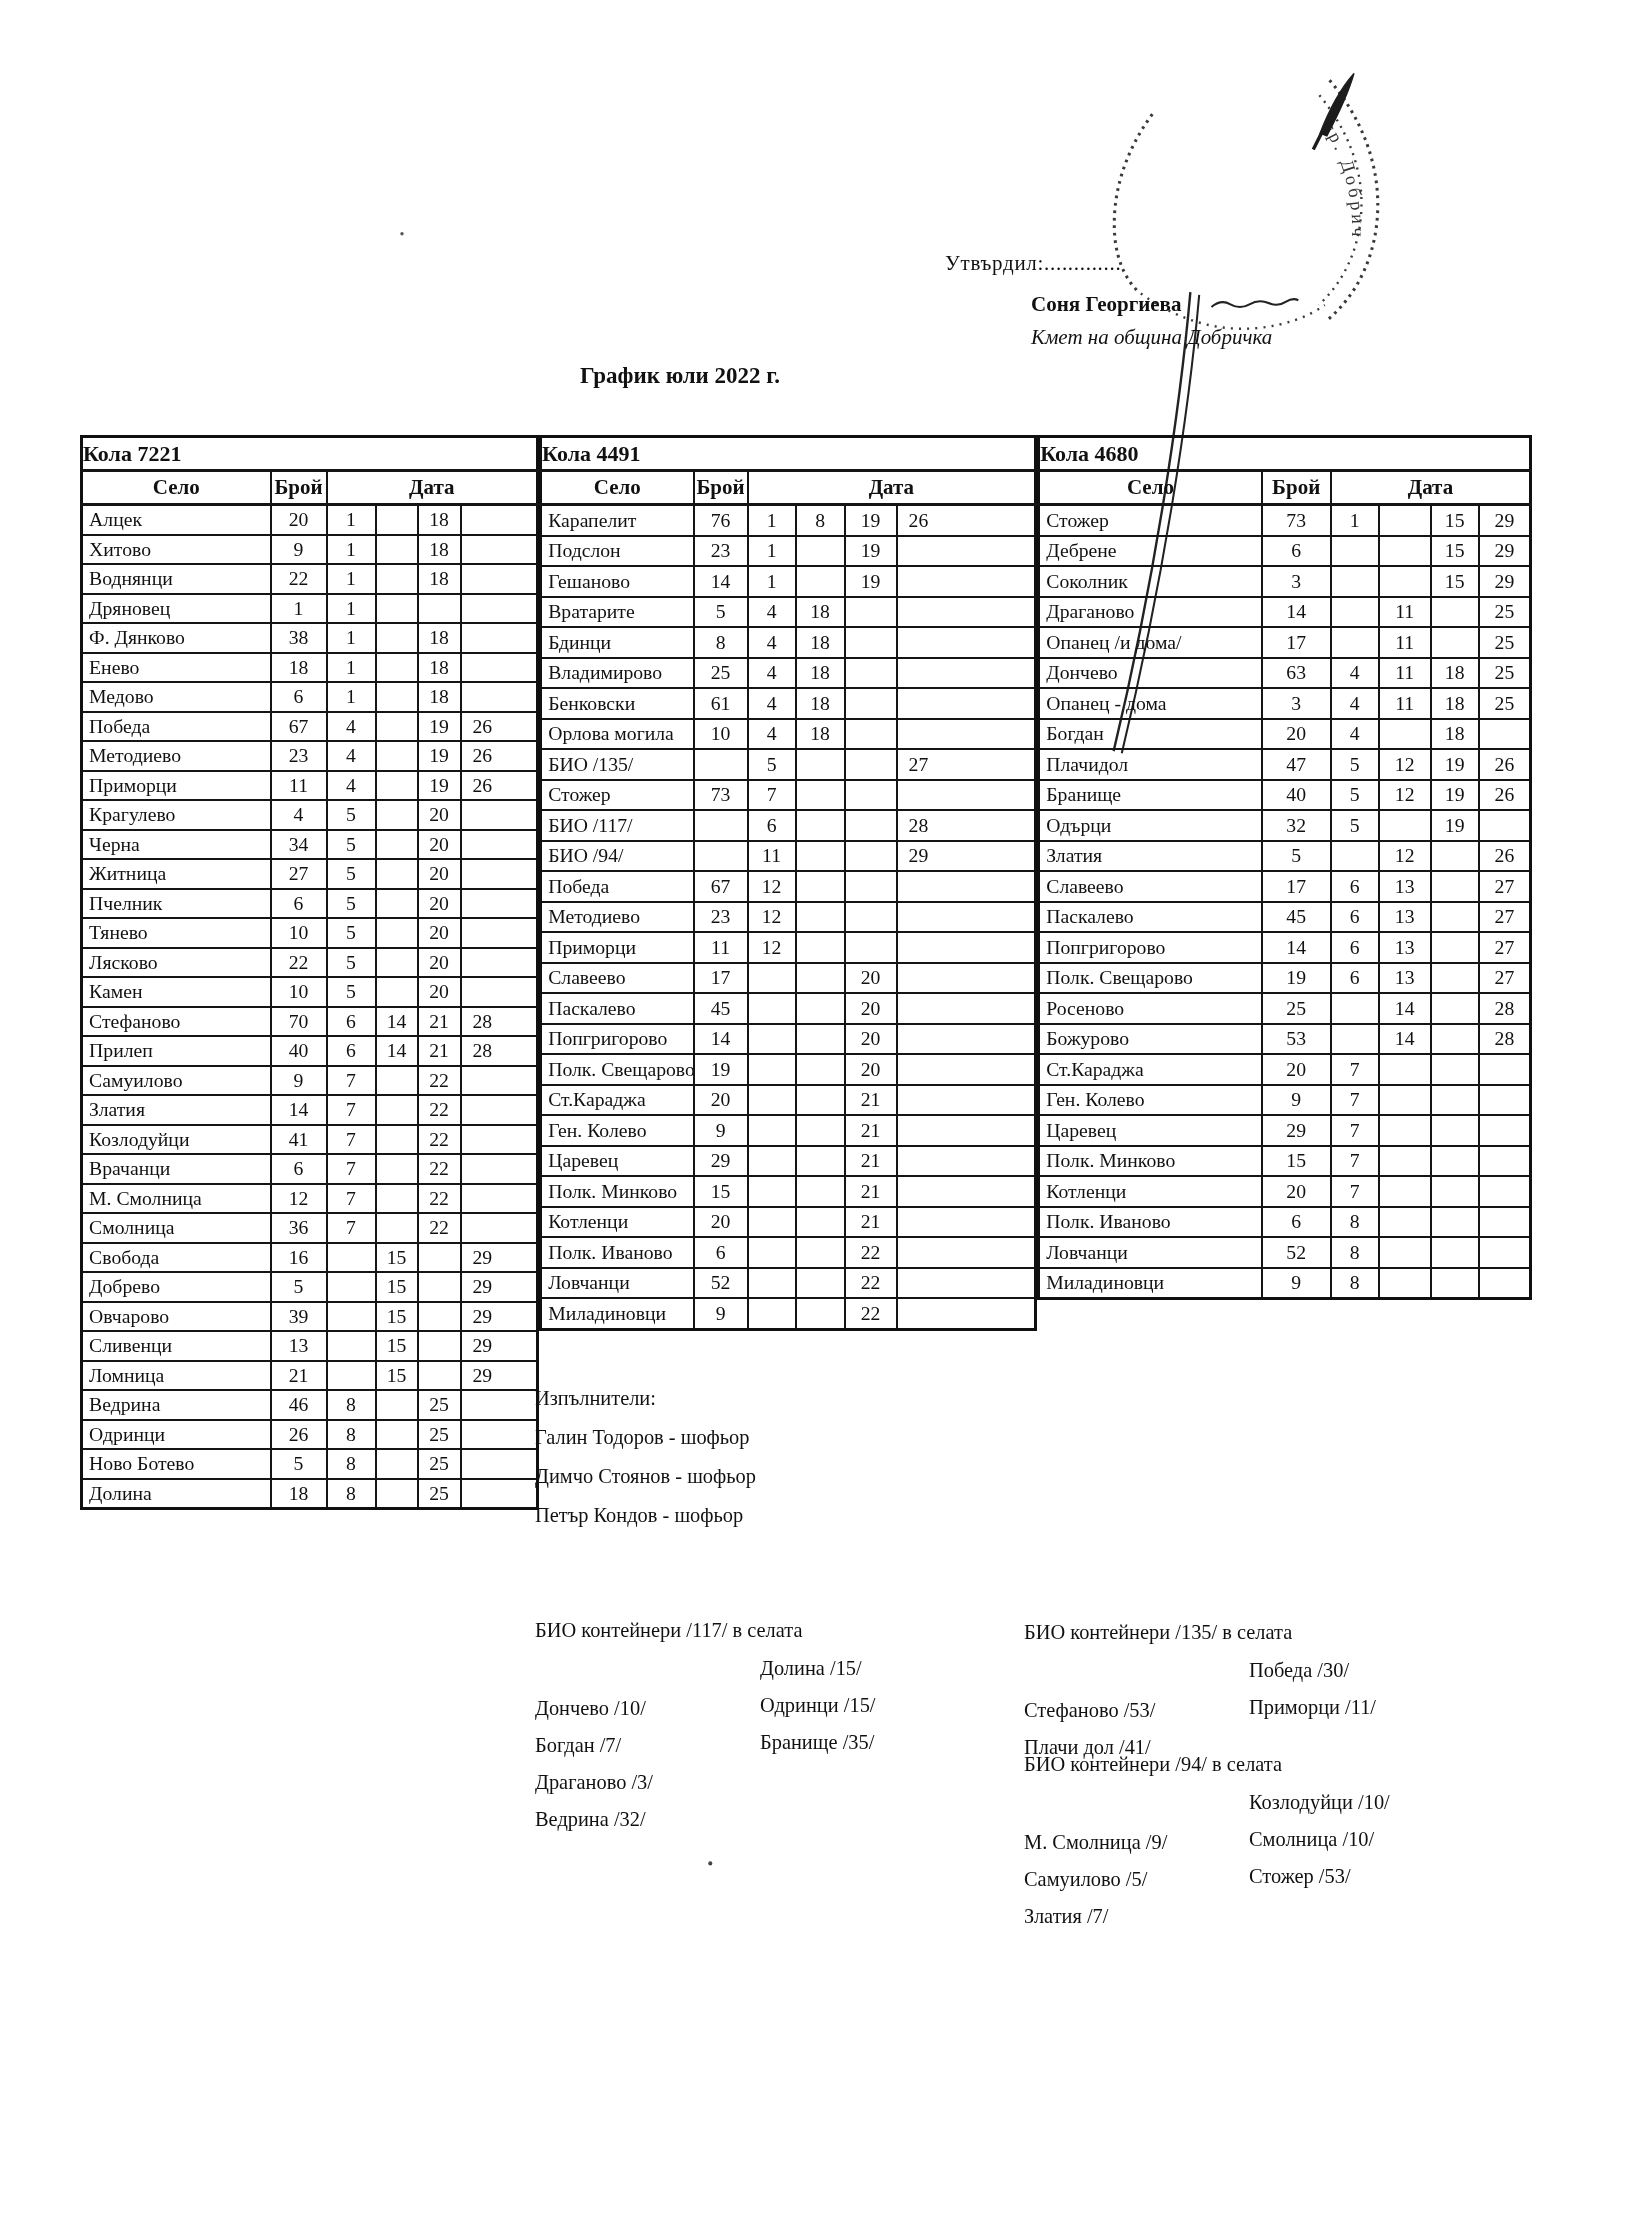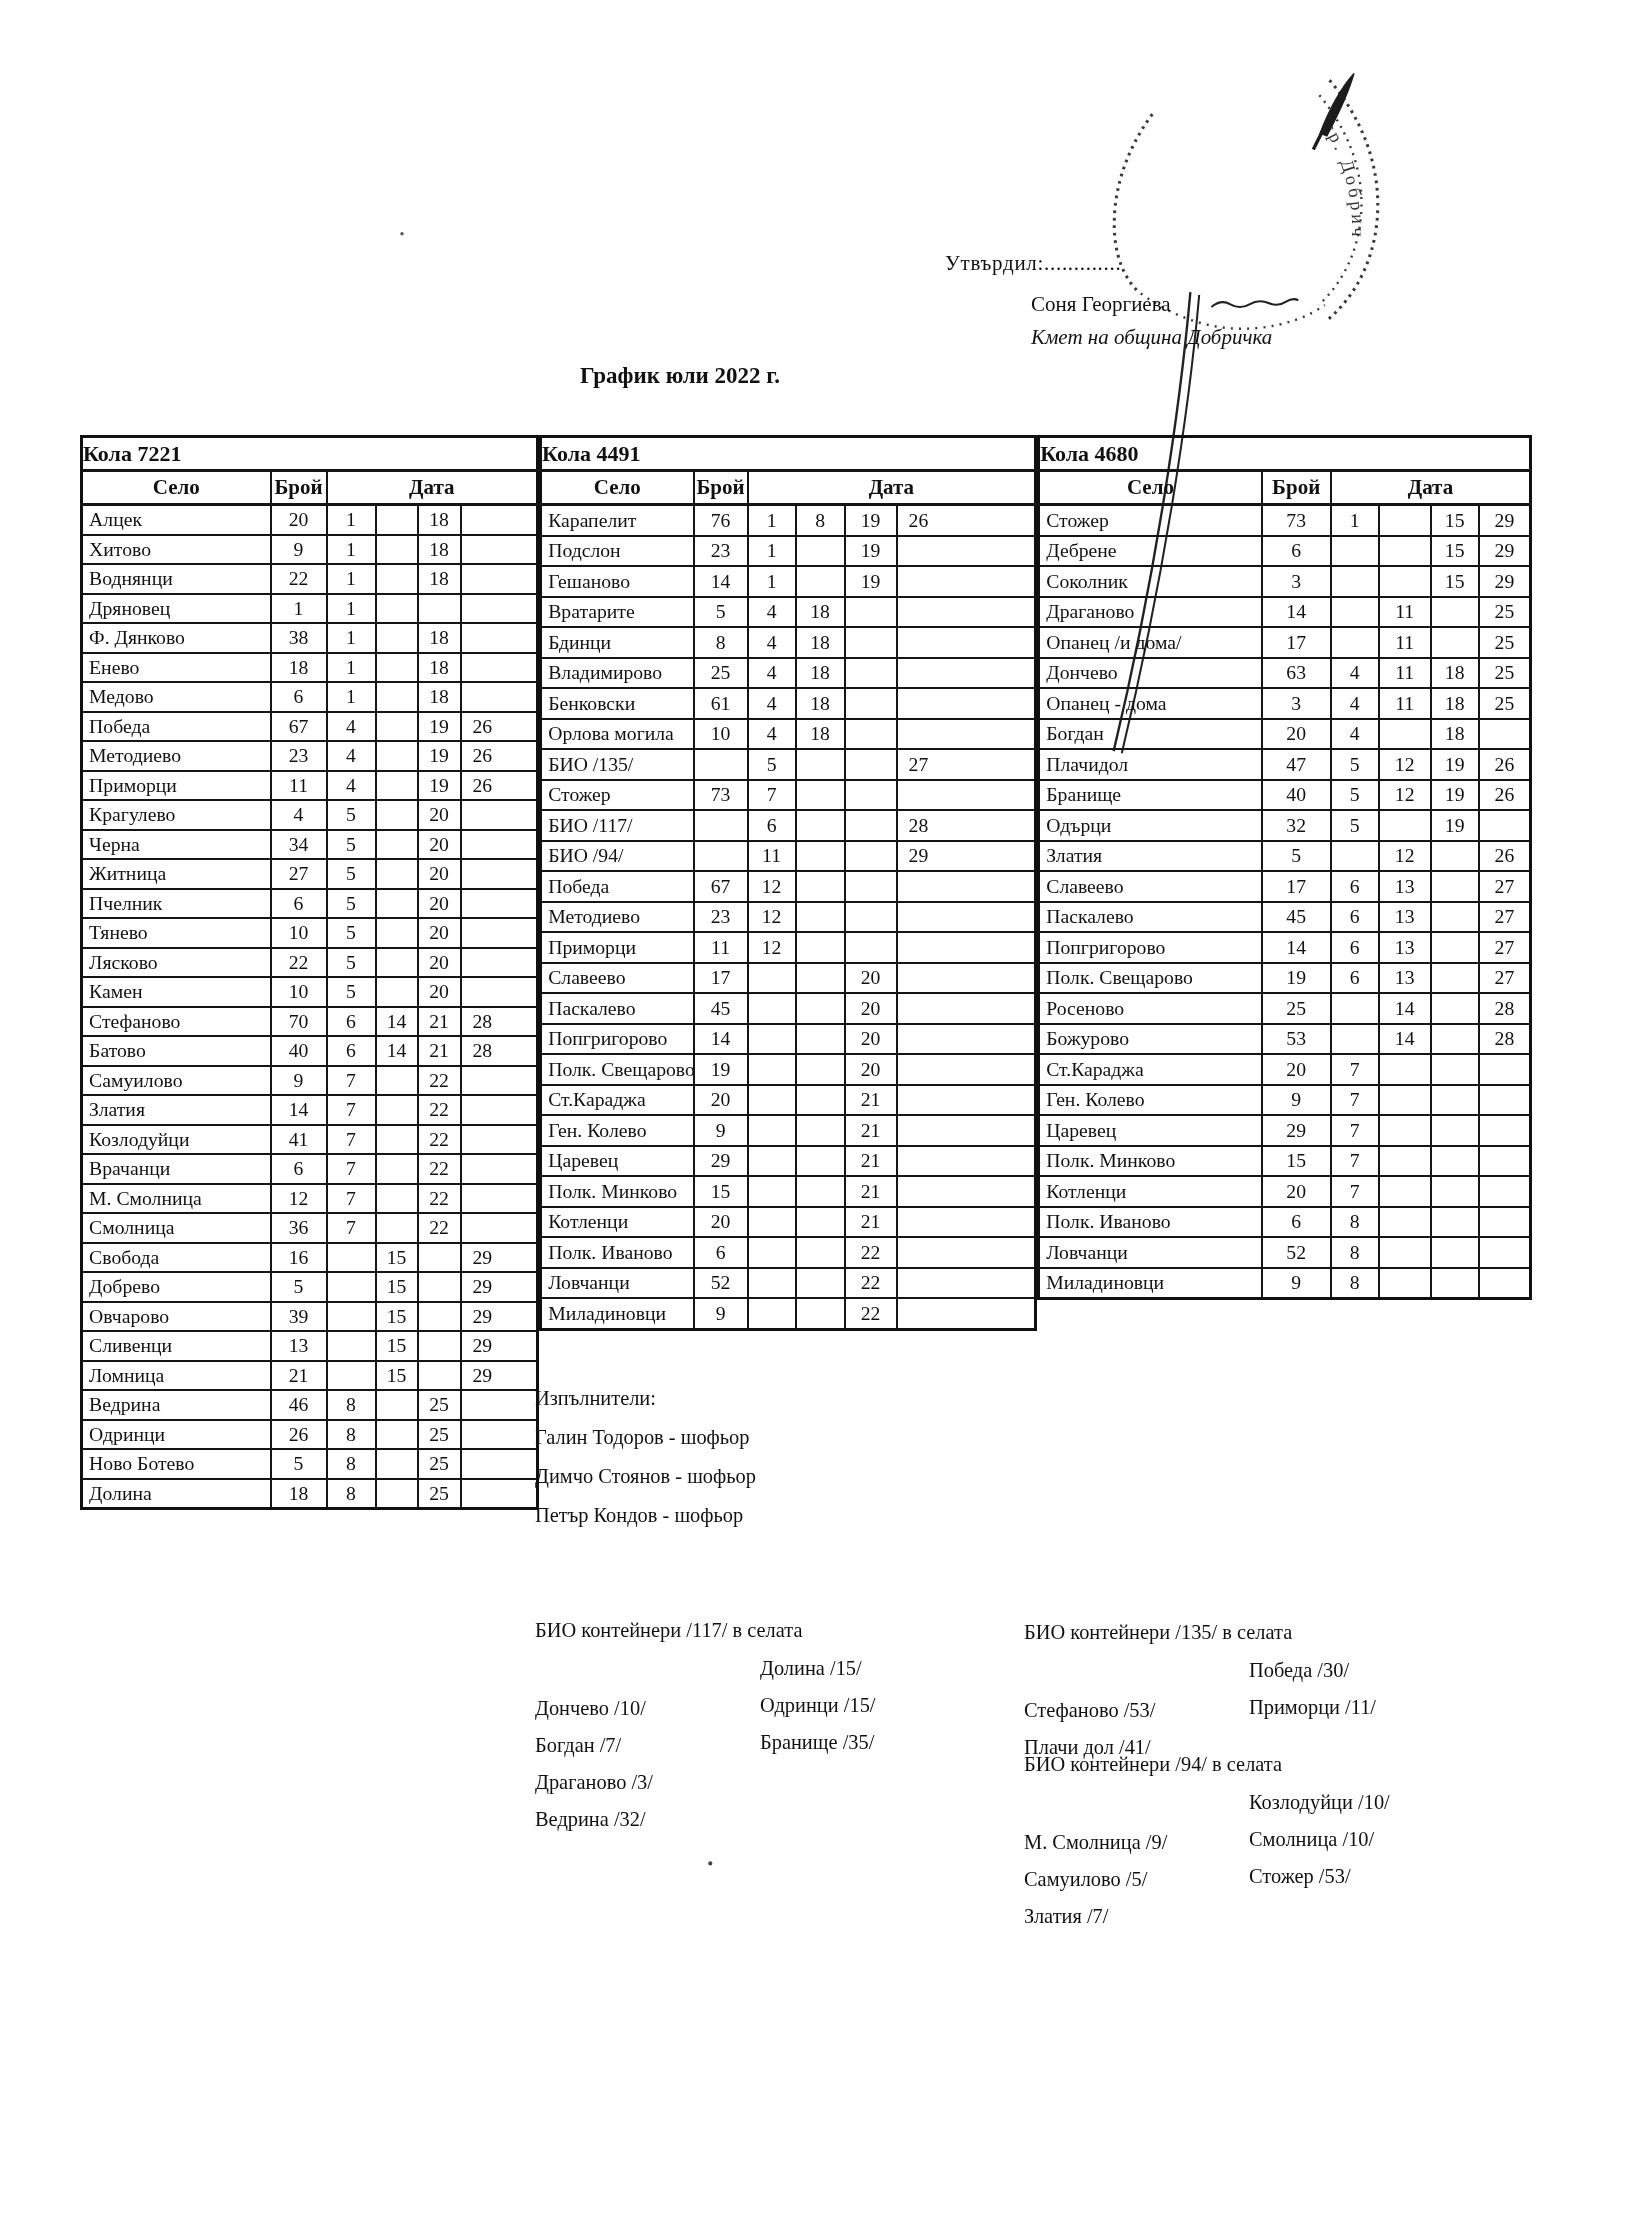--- a/index.html
+++ b/index.html
@@ -3,21 +3,21 @@
 <meta charset="utf-8">
 <style>
   html,body { margin:0; padding:0; background:#e8e8e8; }
   .page {
     position:relative; width:1646px; height:2239px; background:#ffffff;
     font-family:"Liberation Serif", serif; color:#111; overflow:hidden;
   }
   .overlay { position:absolute; left:0; top:0; pointer-events:none; }
 
   .approve-label { position:absolute; left:945px; top:251px; font-size:21px; letter-spacing:0.7px; }
-  .approver-name { position:absolute; left:1031px; top:292px; font-size:21px; }
+  .approver-name { position:absolute; left:1031px; top:292px; font-size:21px;font-weight:bold; }
   .approver-title { position:absolute; left:1031px; top:325px; font-size:21px; font-style:italic; }
   .doc-title { position:absolute; left:540px; top:363px; font-size:23px; font-weight:bold;margin-left:40px; }
 
   .tables { position:absolute; left:80px; top:435px; display:flex; align-items:flex-start; }
   table.sched { border-collapse:collapse; table-layout:fixed; border:3.4px solid #101010; }
   .sched th, .sched td { border:2px solid #151515; overflow:hidden; white-space:nowrap; padding:0; }
   .sched th.car  { height:31px; font-size:22px; font-weight:bold; text-align:left; border-bottom-width:3.4px; }
   .sched th.colh { height:31px; font-size:21px; font-weight:bold; border-bottom-width:3.4px; }
   .sched td { font-size:19.7px; }
   .t1 { width:456px; } .t2 { width:494px; } .t3 { width:491px; }
@@ -237,21 +237,21 @@
           </tr>
           <tr>
             <td class="village">Стефаново</td>
             <td class="num">70</td>
             <td class="num d1">6</td>
             <td class="num d2">14</td>
             <td class="num d3">21</td>
             <td class="num d4">28</td>
           </tr>
           <tr>
-            <td class="village">Батово</td>
+            <td class="village">Прилеп</td>
             <td class="num">40</td>
             <td class="num d1">6</td>
             <td class="num d2">14</td>
             <td class="num d3">21</td>
             <td class="num d4">28</td>
           </tr>
           <tr>
             <td class="village">Самуилово</td>
             <td class="num">9</td>
             <td class="num d1">7</td>

